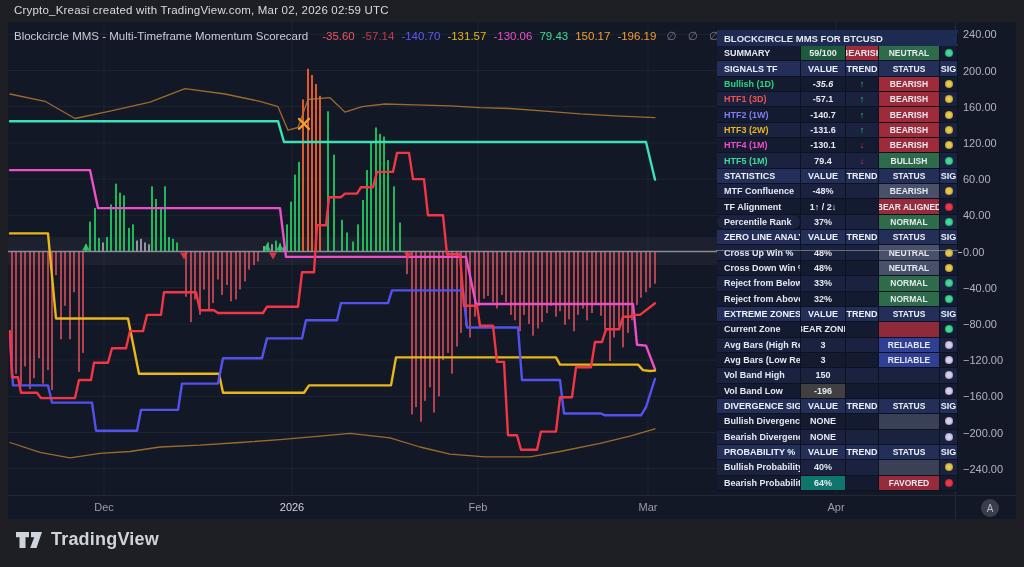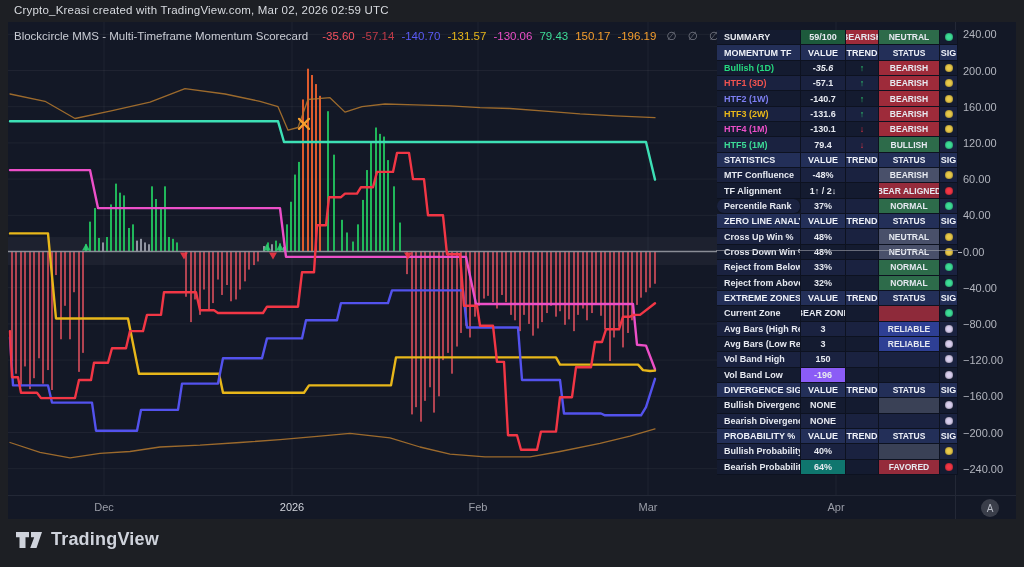--- a/index.html
+++ b/index.html
@@ -238,32 +238,35 @@
       <polygon points="404,252.5 412,252.5 408,259.5" fill="#f23645" opacity="0.9"></polygon>
       <path d="M299 118.895 L309 128.89499999999998 M309 118.895 L299 128.89499999999998" stroke="#f59e2d" stroke-width="2.2" stroke-linecap="round"></path>
     </svg>
 
   <div class="pane-title">
     <span class="tname">Blockcircle MMS - Multi-Timeframe Momentum Scorecard</span><span id="title-values"><span style="color: rgb(247, 82, 95);">-35.60</span><span style="color: rgb(194, 59, 72);">-57.14</span><span style="color: rgb(91, 91, 247);">-140.70</span><span style="color: rgb(232, 183, 26);">-131.57</span><span style="color: rgb(236, 79, 200);">-130.06</span><span style="color: rgb(61, 220, 151);">79.43</span><span style="color: rgb(245, 158, 45);">150.17</span><span style="color: rgb(245, 158, 45);">-196.19</span></span>
     <span class="nulls">∅ ∅ ∅ ∅ ∅ ∅</span>
   </div>
 
   <div class="mms-table">
+    <div class="trow title">
+      <div class="tcell c-label" style="width:241px">BLOCKCIRCLE MMS FOR BTCUSD</div>
+    </div>
     <div id="table-rows">
         <div class="trow ">
           <div class="tcell c-label" style="background: rgb(20, 27, 48);">SUMMARY</div>
           <div class="tcell c-value" style="background: rgb(29, 90, 60);">59/100</div>
           <div class="tcell c-trend" style="background: rgb(158, 43, 58);">BEARISH</div>
           <div class="tcell c-status" style="background: rgb(45, 107, 74);">NEUTRAL</div>
           <div class="tcell c-sig" style="background: rgb(20, 27, 48);">
             <div class="sig-dot" style="background: rgb(61, 220, 151);"></div>
           </div>
         </div>
         <div class="trow header">
-          <div class="tcell c-label">MOMENTUM TF</div>
+          <div class="tcell c-label">SIGNALS TF</div>
           <div class="tcell c-value">VALUE</div>
           <div class="tcell c-trend">TREND</div>
           <div class="tcell c-status">STATUS</div>
           <div class="tcell c-sig">SIG</div>
         </div>
         <div class="trow ">
           <div class="tcell c-label" style="background: rgb(20, 27, 48); color: rgb(38, 217, 127);">Bullish (1D)</div>
           <div class="tcell c-value" style="background: rgb(20, 27, 48); font-style: italic;">-35.6</div>
           <div class="tcell c-trend" style="background: rgb(20, 27, 48); color: rgb(46, 204, 113);">↑</div>
           <div class="tcell c-status" style="background: rgb(158, 43, 58);">BEARISH</div>
@@ -431,21 +434,21 @@
           <div class="tcell c-label" style="background: rgb(26, 34, 64);">Vol Band High</div>
           <div class="tcell c-value" style="background: rgb(26, 34, 64);">150</div>
           <div class="tcell c-trend" style="background: rgb(26, 34, 64);"></div>
           <div class="tcell c-status" style="background: rgb(26, 34, 64);"></div>
           <div class="tcell c-sig" style="background: rgb(26, 34, 64);">
             <div class="sig-dot" style="background: rgb(217, 207, 239);"></div>
           </div>
         </div>
         <div class="trow ">
           <div class="tcell c-label" style="background: rgb(20, 27, 48);">Vol Band Low</div>
-          <div class="tcell c-value" style="background: #8b5cf6;">-196</div>
+          <div class="tcell c-value" style="background: #404040;">-196</div>
           <div class="tcell c-trend" style="background: rgb(20, 27, 48);"></div>
           <div class="tcell c-status" style="background: rgb(20, 27, 48);"></div>
           <div class="tcell c-sig" style="background: rgb(20, 27, 48);">
             <div class="sig-dot" style="background: rgb(217, 207, 239);"></div>
           </div>
         </div>
         <div class="trow header">
           <div class="tcell c-label">DIVERGENCE SIGNALS</div>
           <div class="tcell c-value">VALUE</div>
           <div class="tcell c-trend">TREND</div>

